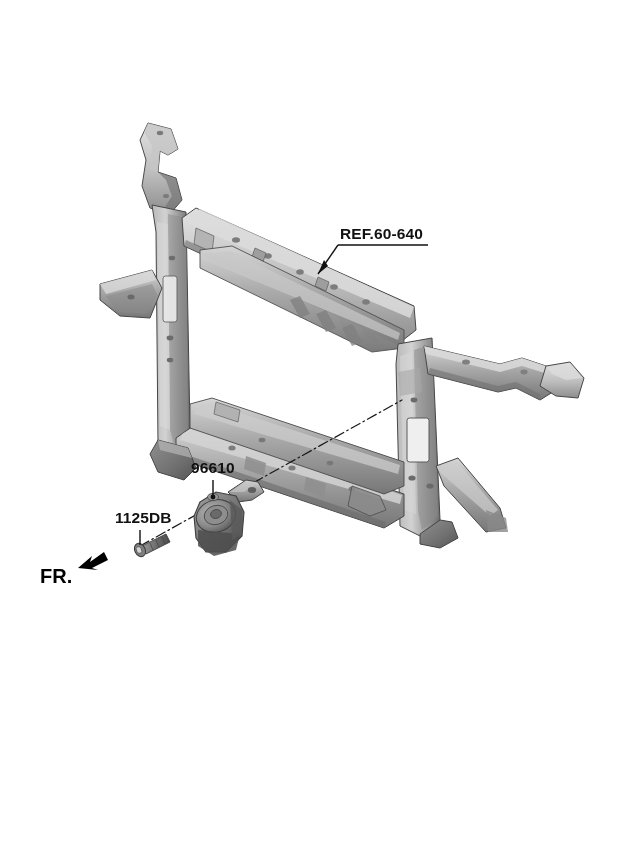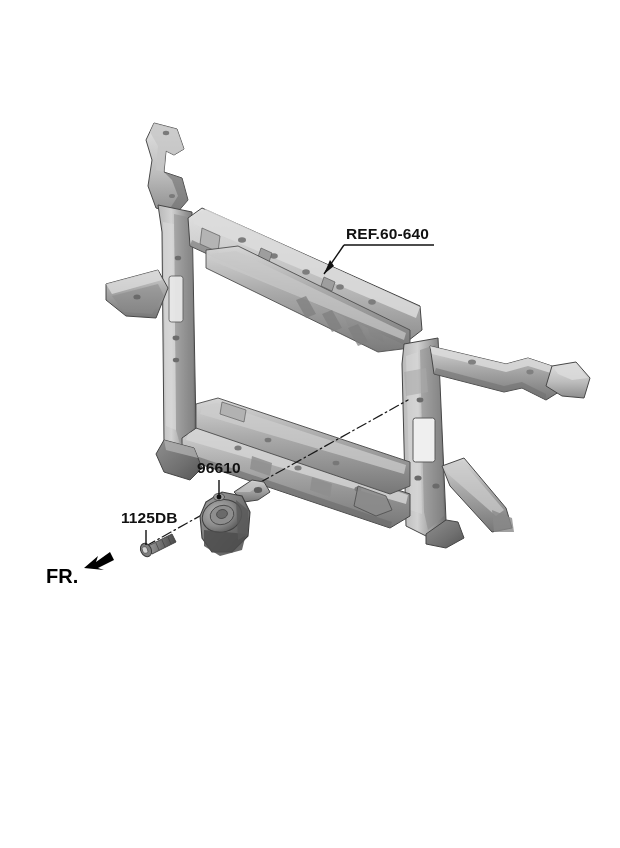--- a/index.html
+++ b/index.html
@@ -13,21 +13,20 @@
     position: relative;
     overflow: hidden;
     font-family: "Liberation Sans", sans-serif;
   }
   #diagram-root {
     position: absolute;
     left: 0;
     top: 0;
     width: 543px;
     height: 848px;
-    padding-left: 6px;
   }
   #diagram-svg {
     display: block;
     width: 620px;
     height: 848px;
   }
   .part-label {
     font-family: "Liberation Sans", sans-serif;
     font-size: 15.5px;
     font-weight: 700;

